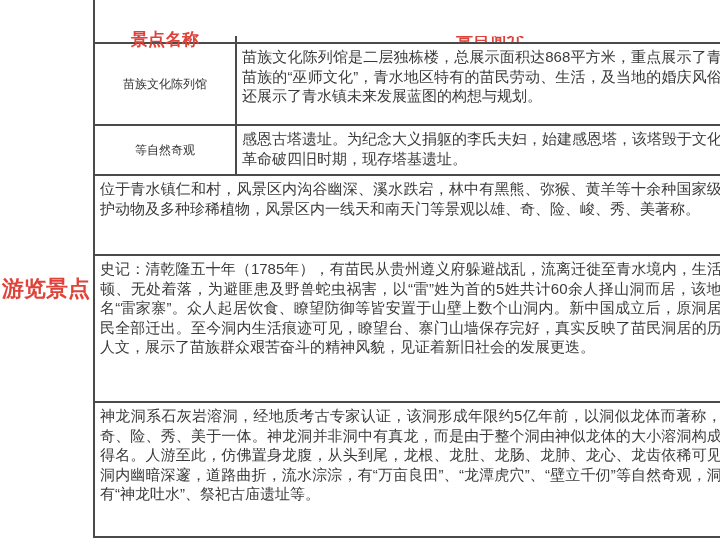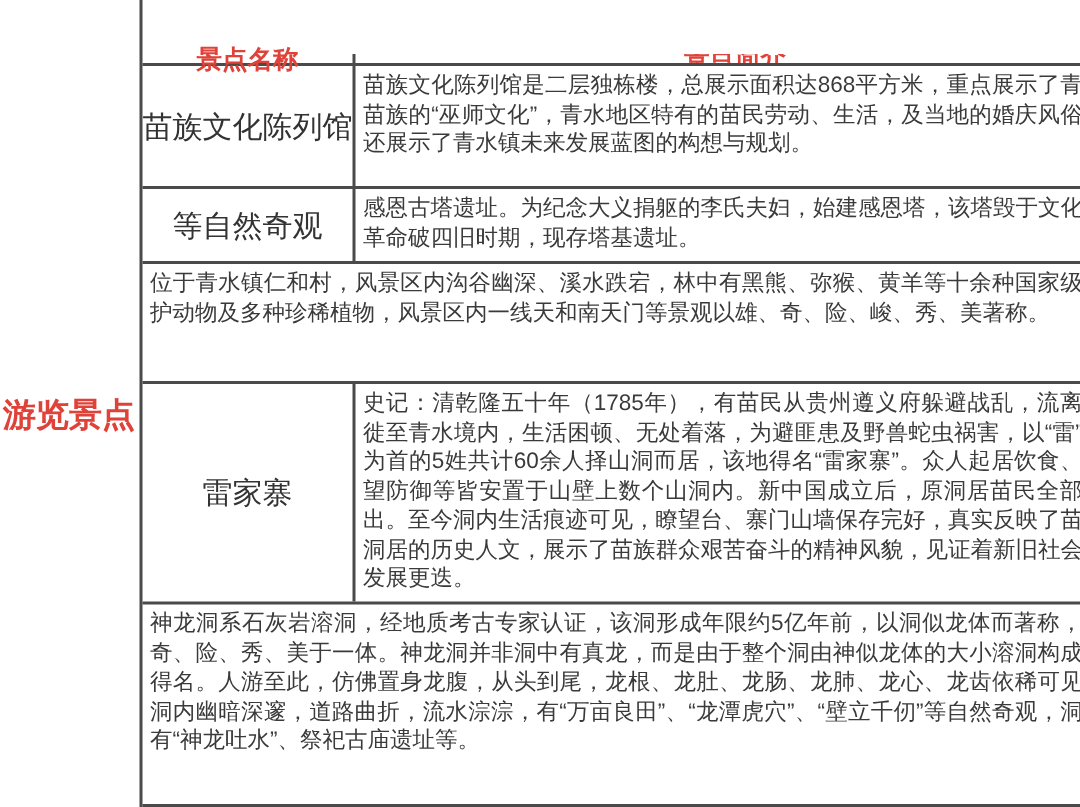--- a/index.html
+++ b/index.html
@@ -6,21 +6,21 @@
   body{
     width:720px;height:538px;
     background:#ffffff;
     font-family:"Liberation Sans","DejaVu Sans",sans-serif;
     position:relative;
     overflow:hidden;
   }
   .stage{position:absolute;inset:0;overflow:hidden;}
   .side-label{
     position:absolute;
-    left:2px;top:262px;
+    left:2px;top:274px;
     width:90px;
     font-size:22px;
     font-weight:bold;
     letter-spacing:0px;
     color:#df4238;
     white-space:nowrap;
   }
   .table{
     position:absolute;
     left:93px;top:0;
@@ -43,21 +43,21 @@
   .row.r3{height:147px;}
   .row.r4{flex:1 1 auto;border-bottom:2px solid #4a4a4a;}
   .name-cell{
     width:142px;
     flex:0 0 142px;
     border-right:2px solid #4a4a4a;
     box-sizing:border-box;
     display:flex;
     align-items:center;
     justify-content:center;
-    font-size:20px;
+    font-size:12px;
     color:#333333;
     text-align:right;
   }
   .desc-cell{
     flex:1 1 auto;
     padding:3px 6px 0 5px;
     font-size:15px;
     line-height:19.5px;
     color:#3a3a3a;
     text-align:justify;
@@ -98,21 +98,20 @@
     <div class="row r1">
       <div class="name-cell">等自然奇观</div>
       <div class="desc-cell">感恩古塔遗址。为纪念大义捐躯的李氏夫妇，始建感恩塔，该塔毁于文化大革命破四旧时期，现存塔基遗址。</div>
     </div>
 
     <div class="row r2">
       <div class="desc-cell">位于青水镇仁和村，风景区内沟谷幽深、溪水跌宕，林中有黑熊、弥猴、黄羊等十余种国家级保护动物及多种珍稀植物，风景区内一线天和南天门等景观以雄、奇、险、峻、秀、美著称。</div>
     </div>
 
     <div class="row r3">
-      <div class="name-cell">雷家寨</div>
       <div class="desc-cell">史记：清乾隆五十年（1785年），有苗民从贵州遵义府躲避战乱，流离迁徙至青水境内，生活困顿、无处着落，为避匪患及野兽蛇虫祸害，以“雷”姓为首的5姓共计60余人择山洞而居，该地得名“雷家寨”。众人起居饮食、瞭望防御等皆安置于山壁上数个山洞内。新中国成立后，原洞居苗民全部迁出。至今洞内生活痕迹可见，瞭望台、寨门山墙保存完好，真实反映了苗民洞居的历史人文，展示了苗族群众艰苦奋斗的精神风貌，见证着新旧社会的发展更迭。</div>
     </div>
 
     <div class="row r4">
       <div class="desc-cell">神龙洞系石灰岩溶洞，经地质考古专家认证，该洞形成年限约5亿年前，以洞似龙体而著称，集奇、险、秀、美于一体。神龙洞并非洞中有真龙，而是由于整个洞由神似龙体的大小溶洞构成而得名。人游至此，仿佛置身龙腹，从头到尾，龙根、龙肚、龙肠、龙肺、龙心、龙齿依稀可见，洞内幽暗深邃，道路曲折，流水淙淙，有“万亩良田”、“龙潭虎穴”、“壁立千仞”等自然奇观，洞口有“神龙吐水”、祭祀古庙遗址等。</div>
     </div>
 
   </div>
 </div>
 

